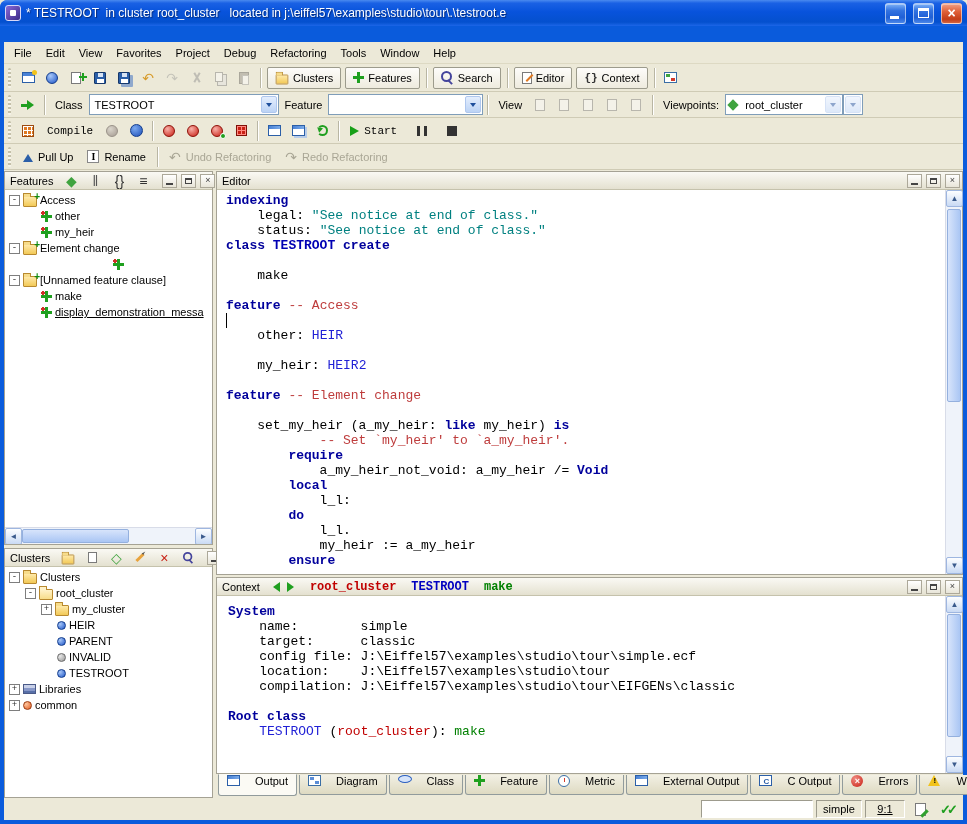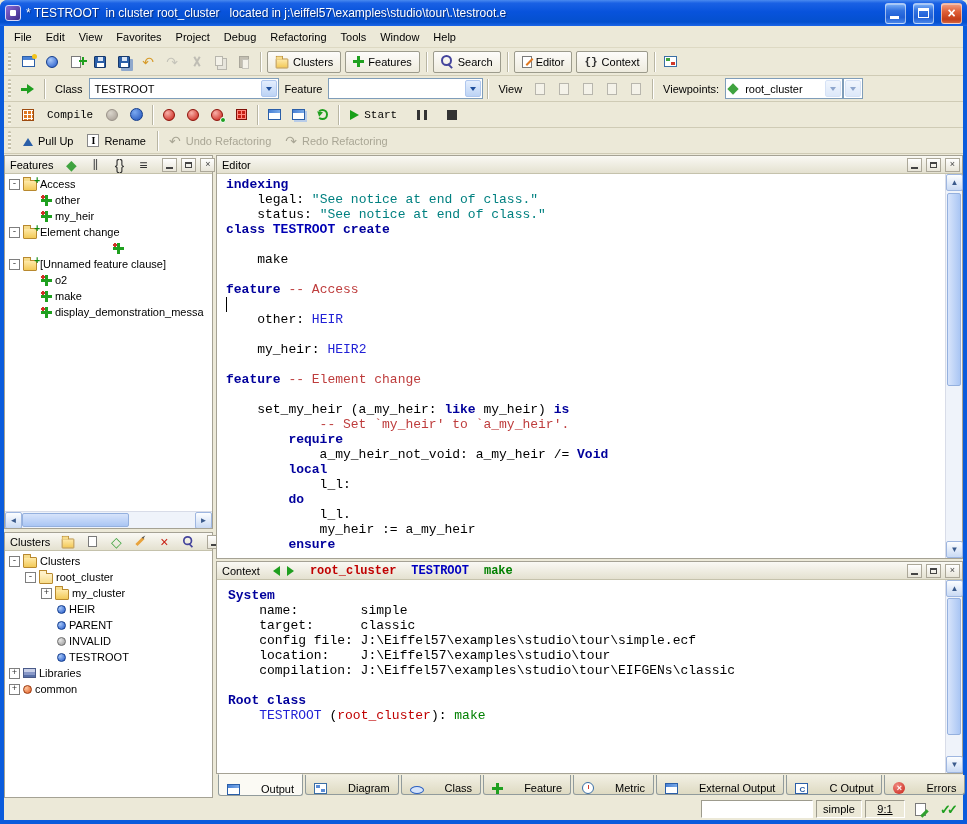--- a/index.html
+++ b/index.html
@@ -129,21 +129,21 @@
   .i-err::after{content:"\00D7";}
   .i-warn{width:13px;height:11px;position:relative;flex:none;}
   .i-warn::before{content:"";position:absolute;left:0;top:0;border-left:6.5px solid transparent;border-right:6.5px solid transparent;border-bottom:11px solid #F2C31B;}
   .i-warn::after{content:"!";position:absolute;left:5px;top:1px;font-size:8px;font-weight:bold;color:#000;}
   .i-status-page{width:11px;height:13px;background:#fff;border:1px solid #7A7A7A;position:relative;flex:none;}
   .i-status-page::after{content:"";position:absolute;right:-4px;bottom:0;width:9px;height:3px;background:#2FA12F;transform:rotate(-45deg);}
   .i-status-check{color:#1F9F1F;font-weight:bold;font-size:13px;flex:none;}
   .i-status-check::after{content:"\2713\2713";letter-spacing:-4px;}
 
   
-  .app-body{flex:1;margin:0 4px 4px;background:#ECE9D8;display:flex;flex-direction:column;min-height:0;}
+  .app-body{flex:1;margin:16px 4px 4px;background:#ECE9D8;display:flex;flex-direction:column;min-height:0;}
   .main{flex:1;display:flex;min-height:0;padding-top:1px;}
   .left-col{width:209px;flex:none;display:flex;flex-direction:column;min-height:0;}
   .vsplit{width:3px;flex:none;}
   .hsplit{height:3px;flex:none;}
   .hsplit.thin{height:2px;}
   .right-col{flex:1;display:flex;flex-direction:column;min-height:0;min-width:0;}
 
   .panel{display:flex;flex-direction:column;min-height:0;border:1px solid #A5A294;background:#fff;}
   .panel-header{height:18px;flex:none;display:flex;align-items:center;gap:3px;padding:0 2px 0 5px;
     background:linear-gradient(180deg,#FAF9F4,#E4E1D0);border-bottom:1px solid #C5C2AC;}
@@ -197,21 +197,21 @@
   .ctx-nav{width:0;height:0;flex:none;margin:0 2px;}
   .ctx-back{border:5px solid transparent;border-right:7px solid #1F9F1F;}
   .ctx-fwd{border:5px solid transparent;border-left:7px solid #1F9F1F;}
   .crumb{font:bold 12px "Liberation Mono",monospace;padding:0 6px;flex:none;}
   .crumb.cluster{color:#C00000;}
   .crumb.cls{color:#0000C0;}
   .crumb.feat{color:#008000;}
 
   
   .tabs{height:24px;flex:none;display:flex;align-items:flex-start;background:#ECE9D8;padding:1px 2px 0;gap:2px;}
-  .tab{display:flex;align-items:flex-end;gap:21px;height:20px;padding:0 8px;border:1px solid #919B9C;border-top:none;
+  .tab{display:flex;align-items:flex-start;gap:15px;height:20px;padding:0 8px;border:1px solid #919B9C;border-top:none;
     border-radius:0 0 3px 3px;background:linear-gradient(180deg,#F2F0E4,#DEDAC2);white-space:nowrap;}
   .tab.active{background:#FBFAF4;height:22px;border-top:1px solid #FBFAF4;margin-top:-1px;}
 
   
   .statusbar{height:22px;flex:none;display:flex;align-items:center;gap:3px;background:#ECE9D8;padding:2px 4px 2px 2px;}
   .sb-fill{flex:1;}
   .sb-field{height:18px;border:1px solid;border-color:#9D9B8D #FFF #FFF #9D9B8D;display:flex;align-items:center;justify-content:center;padding:0 6px;}
   .sb-input{width:112px;background:#fff;}
   .sb-simple{min-width:46px;}
   .sb-pos{min-width:40px;text-decoration:underline;}
@@ -505,28 +505,23 @@
                   <span class="tree-label">set_my_heir</span>
                 </div>
                 <div class="tree-row" style="padding-left: 4px;">
                   <span class="expand-box">-</span>
                   <span class="i-feature-folder"></span>
                   <span class="tree-label">[Unnamed feature clause]</span>
                 </div>
                 <div class="tree-row" style="padding-left: 20px;">
                   <span class="expand-spacer"></span>
                   <span class="i-feature"></span>
-                  <span class="tree-label">o2</span>
-                </div>
-                <div class="tree-row" style="padding-left: 20px;">
-                  <span class="expand-spacer"></span>
-                  <span class="i-feature"></span>
                   <span class="tree-label">make</span>
                 </div>
-                <div class="tree-row" style="padding-left: 20px;">
+                <div class="tree-row" style="padding-left: 20px; text-decoration: underline;">
                   <span class="expand-spacer"></span>
                   <span class="i-feature"></span>
                   <span class="tree-label">display_demonstration_messa</span>
                 </div>
               </div>
             <div class="hscroll">
               <span class="sbtn">◄</span>
               <span class="strack">
                   <span class="sthumb h" style="left:0;width:62%;"></span>
                 </span>

